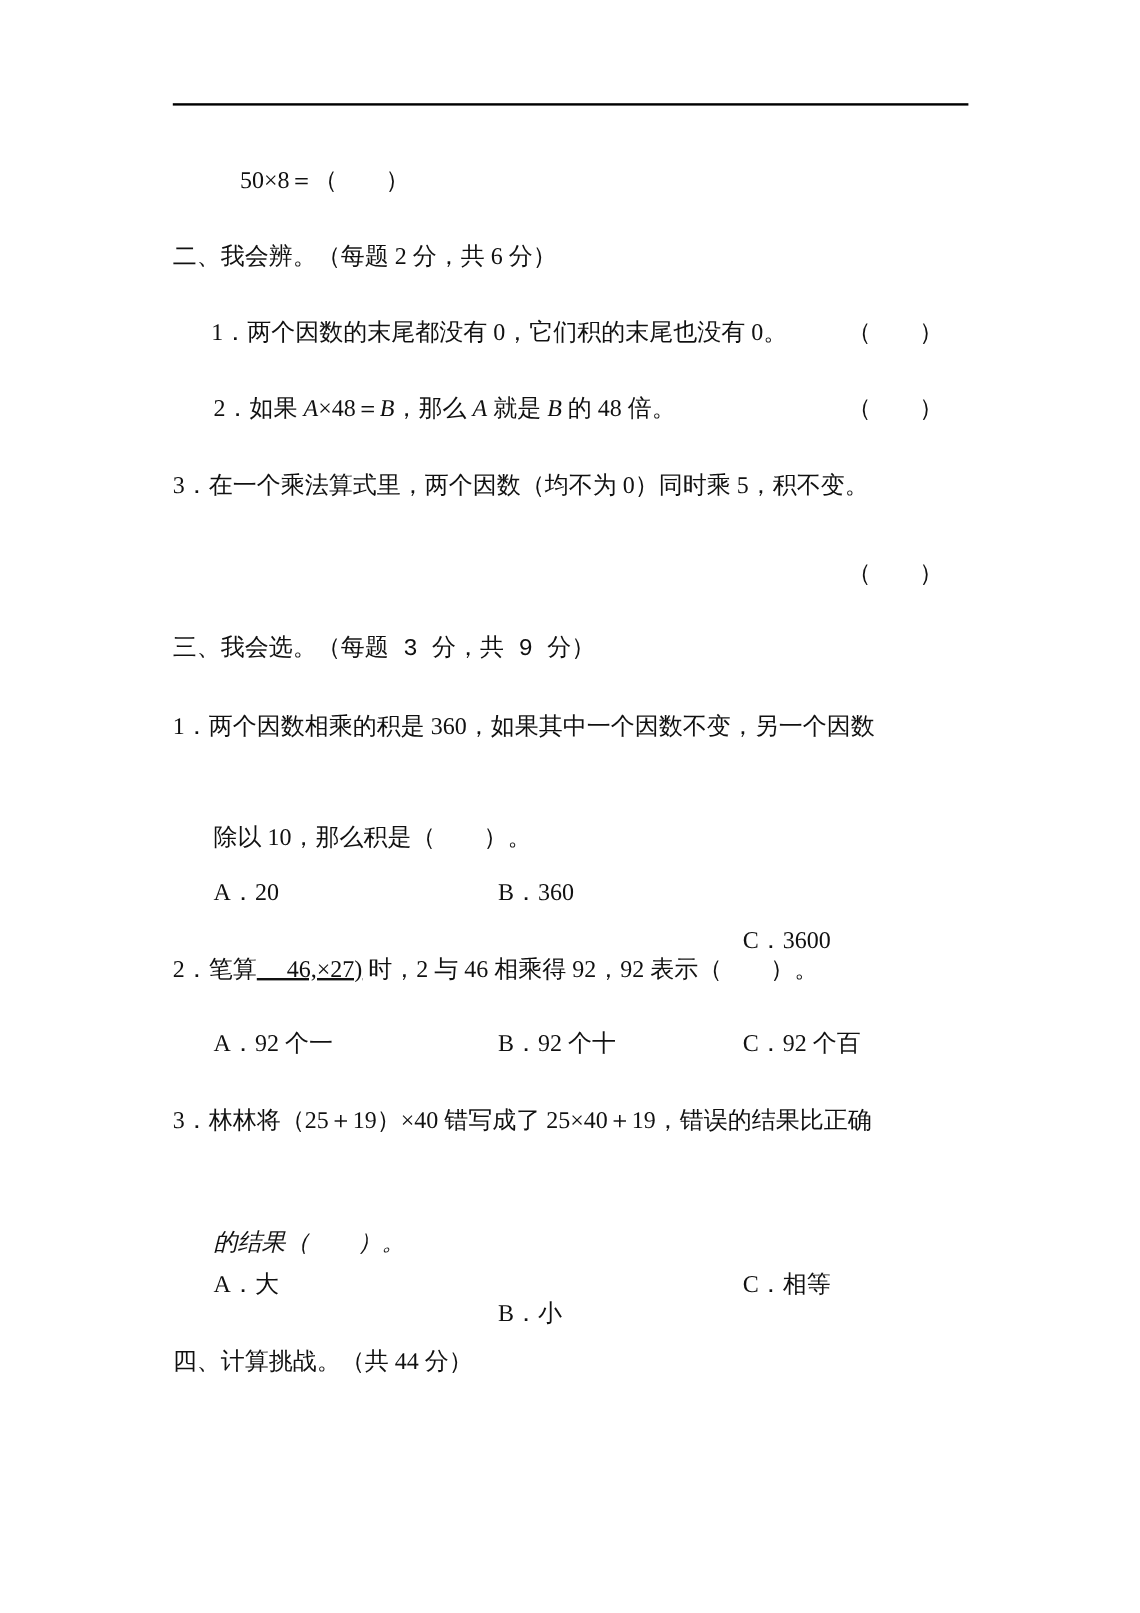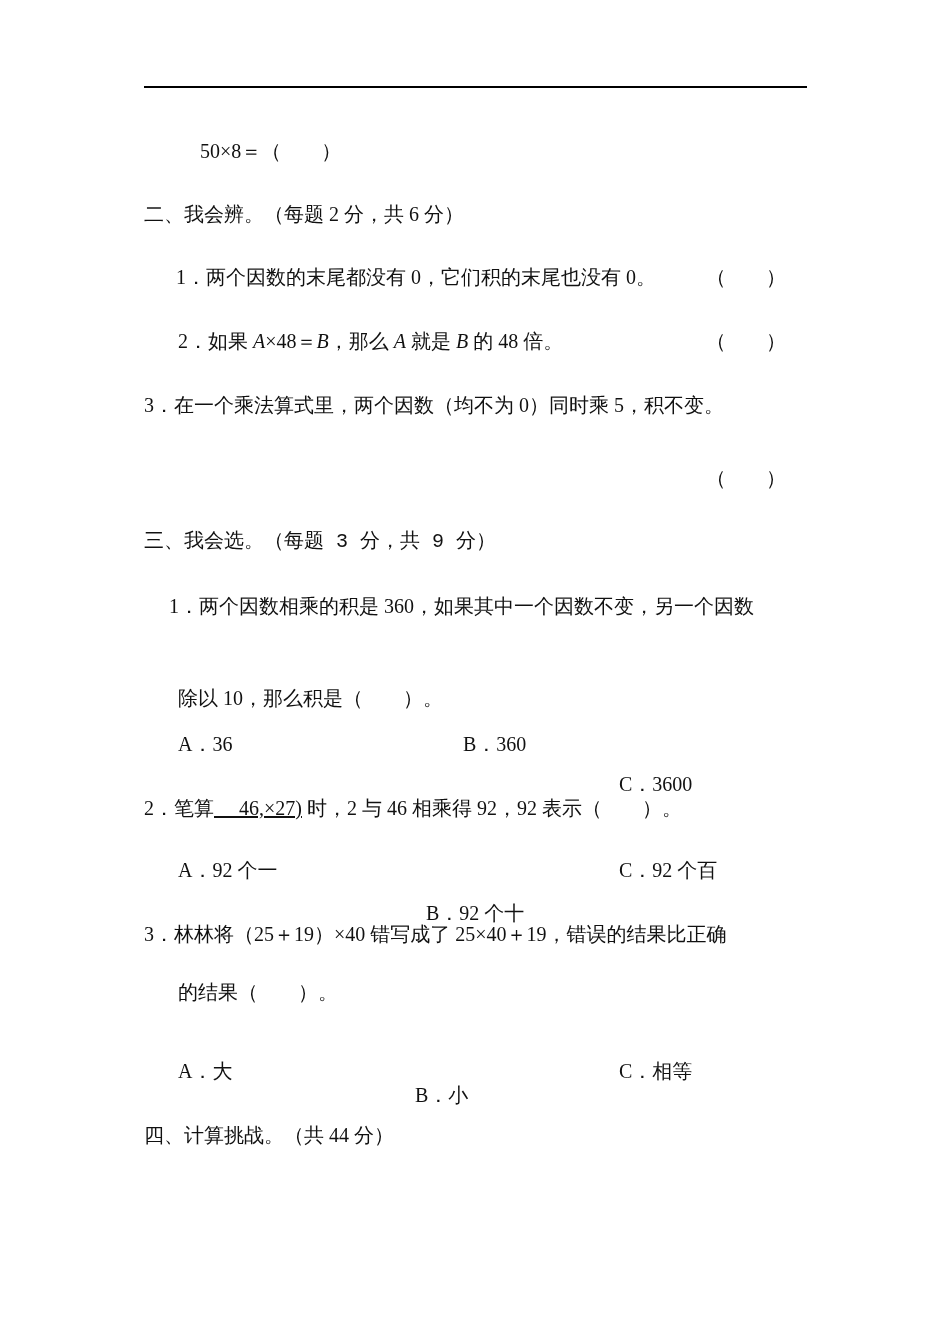--- a/index.html
+++ b/index.html
@@ -34,36 +34,36 @@
 </div>
 <div class="paren" style="left:706px; top:329px;">（　　）</div>
 
 <div class="line" style="left:144px; top:393px;">
   <span>3．</span><span>在一个乘法算式里，两个因数（均不为 0）同时乘 5，积不变。</span>
 </div>
 <div class="paren" style="left:706px; top:466px;">（　　）</div>
 
 <div class="line" style="left:144px; top:530px;font-family:Liberation Mono, monospace;">三、我会选。（每题 3 分，共 9 分）</div>
 
-<div class="line" style="left:144px; top:594px;margin-left:25px;">
+<div class="line" style="left:144px; top:594px;">
   <span>1．</span><span>两个因数相乘的积是 360，如果其中一个因数不变，另一个因数</span>
 </div>
 <div class="line" style="left:178px; top:686px;font-family:Liberation Serif, serif;">除以 10，那么积是（　　）。</div>
-<div class="opt" style="left:178px; top:732px;">A．36</div>
-<div class="opt" style="left:415px; top:732px;margin-left:48px;">B．360</div>
+<div class="opt" style="left:178px; top:732px;">A．20</div>
+<div class="opt" style="left:415px; top:732px;">B．360</div>
 <div class="opt" style="left:619px; top:732px;margin-top:40px;">C．3600</div>
 
 <div class="line" style="left:144px; top:796px;">
   <span>2．</span><span>笔算</span><span class="ul">　 46,×27)</span><span> 时，2 与 46 相乘得 92，92 表示（　　）。</span>
 </div>
 <div class="opt" style="left:178px; top:858px;">A．92 个一</div>
-<div class="opt" style="left:426px; top:858px;margin-top:43px;">B．92 个十</div>
+<div class="opt" style="left:415px; top:858px;">B．92 个十</div>
 <div class="opt" style="left:619px; top:858px;">C．92 个百</div>
 
 <div class="line" style="left:144px; top:922px;">
   <span>3．</span><span>林林将（25＋19）×40 错写成了 25×40＋19，错误的结果比正确</span>
 </div>
-<div class="line" style="left:178px; top:980px;">的结果（　　）。</div>
+<div class="line" style="left:178px; top:1024px;font-style:italic;">的结果（　　）。</div>
 <div class="opt" style="left:178px; top:1059px;">A．大</div>
 <div class="opt" style="left:415px; top:1059px;margin-top:24px;">B．小</div>
 <div class="opt" style="left:619px; top:1059px;">C．相等</div>
 
 <div class="line" style="left:144px; top:1123px;">四、计算挑战。（共 44 分）</div>
 
 </body></html>

